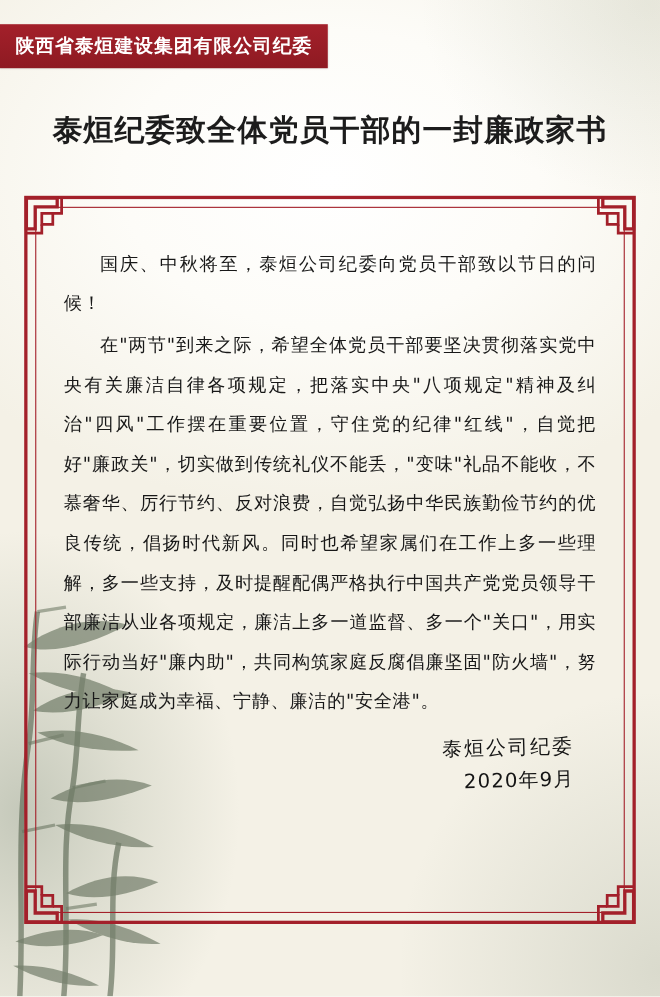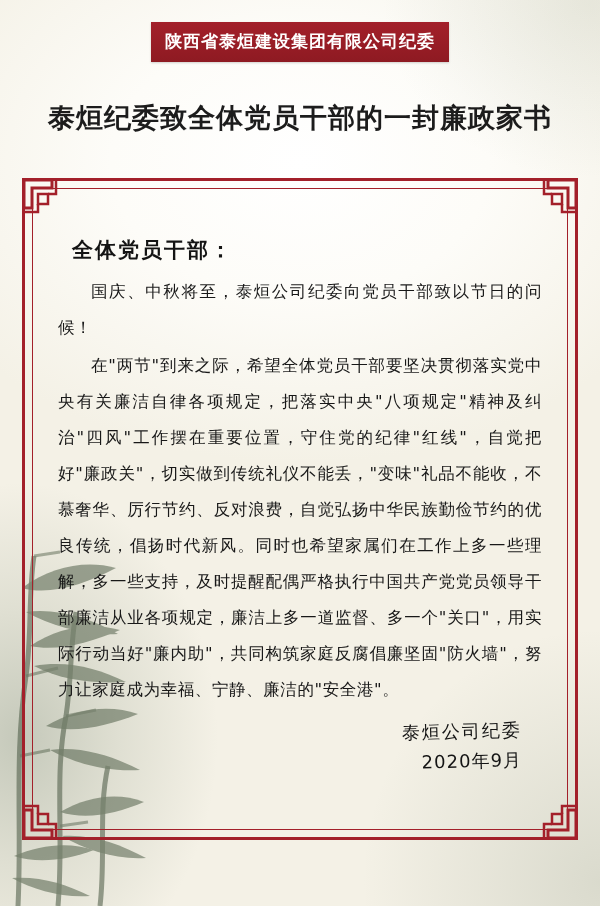--- a/index.html
+++ b/index.html
@@ -60,21 +60,21 @@
     pointer-events: none;
     opacity: 0.72;
   }
   
   .banner-wrap {
     position: absolute;
     top: 22px;
     left: 0;
     width: 600px;
     display: flex;
-    justify-content: center;
+    justify-content: flex-start;
   }
   .banner {
     background: linear-gradient(180deg, #a3202a 0%, #8e1a22 100%);
     color: #ffffff;
     font-family: "DejaVu Sans", "Liberation Sans", sans-serif;
     font-size: 17px;
     font-weight: bold;
     letter-spacing: 1px;
     padding: 8px 14px 9px 14px;
     white-space: nowrap;
@@ -244,21 +244,20 @@
   <div class="corner c-br">
     <svg width="44" height="44" viewBox="0 0 44 44" xmlns="http://www.w3.org/2000/svg">
       <path d="M2 2 H30 V10 H10 V30 H2 Z" fill="none" stroke="#a3202a" stroke-width="3"></path>
       <path d="M16 16 H26 V26 H16 Z" fill="none" stroke="#a3202a" stroke-width="2.5"></path>
       <path d="M26 16 H34 V2" fill="none" stroke="#a3202a" stroke-width="2.5"></path>
       <path d="M16 26 V34 H2" fill="none" stroke="#a3202a" stroke-width="2.5"></path>
     </svg>
   </div>
 
   <div class="letter">
-    <div class="salutation">全体党员干部：</div>
     <p class="para">国庆、中秋将至，泰烜公司纪委向党员干部致以节日的问候！</p>
     <p class="para">在"两节"到来之际，希望全体党员干部要坚决贯彻落实党中央有关廉洁自律各项规定，把落实中央"八项规定"精神及纠治"四风"工作摆在重要位置，守住党的纪律"红线"，自觉把好"廉政关"，切实做到传统礼仪不能丢，"变味"礼品不能收，不慕奢华、厉行节约、反对浪费，自觉弘扬中华民族勤俭节约的优良传统，倡扬时代新风。同时也希望家属们在工作上多一些理解，多一些支持，及时提醒配偶严格执行中国共产党党员领导干部廉洁从业各项规定，廉洁上多一道监督、多一个"关口"，用实际行动当好"廉内助"，共同构筑家庭反腐倡廉坚固"防火墙"，努力让家庭成为幸福、宁静、廉洁的"安全港"。</p>
     <div class="signature">
       <span class="sig-name">泰烜公司纪委</span>
       <span class="sig-date">2020年9月</span>
     </div>
   </div>
 
 </div>
 

